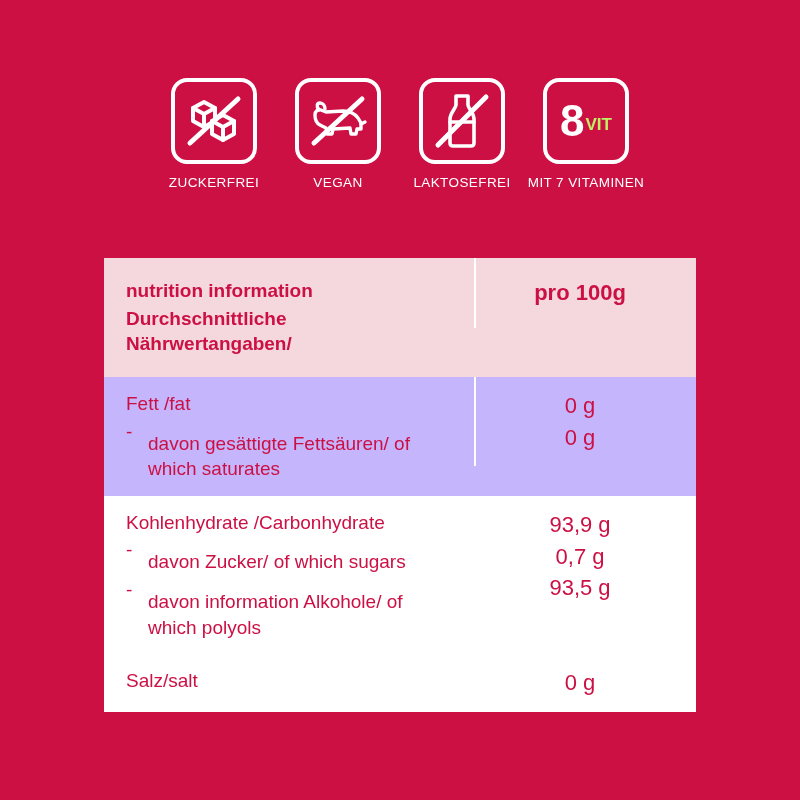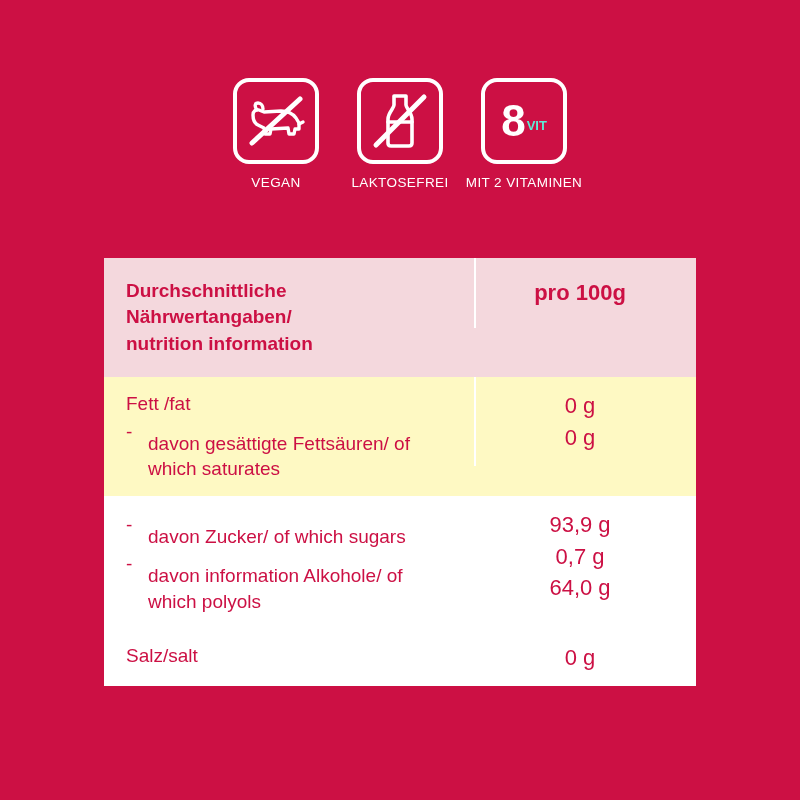--- a/index.html
+++ b/index.html
@@ -57,22 +57,22 @@
     white-space: nowrap;
   }
   .vit-num {
     color: #ffffff;
     font-size: 44px;
     font-weight: bold;
     line-height: 1;
     letter-spacing: -1px;
   }
   .vit-sup {
-    color: #5eead4;
-    font-size: 13px;
+    color: #bef264;
+    font-size: 17px;
     font-weight: bold;
     vertical-align: top;
     margin-left: 2px;
     position: relative;
     top: 4px;
   }
 
   
   .table {
     position: absolute;
@@ -80,21 +80,21 @@
     left: 104px;
     width: 592px;
     background: #ffffff;
     box-sizing: border-box;
   }
   .row {
     display: flex;
     align-items: flex-start;
     box-sizing: border-box;
   }
-  .row.shade { background: #fef9c3; }
+  .row.shade { background: #c4b5fd; }
   .row.white { background: #ffffff; }
   .row.header { background: #f4d8dd; }
   .cell-left {
     flex: 1 1 auto;
     padding: 14px 18px 14px 22px;
     color: #cc1044;
     font-size: 19px;
     line-height: 1.35;
     box-sizing: border-box;
   }
@@ -130,20 +130,36 @@
   .val-line { display: block; }
   .val-line + .val-line { margin-top: 2px; }
 </style>
 </head>
 <body>
 
 <div class="page">
 
   <div class="badges">
 
+    <div class="badge">
+      <div class="badge-box">
+        <svg width="66" height="66" viewBox="0 0 66 66" aria-hidden="true">
+          <g fill="none" stroke="#ffffff" stroke-width="4" stroke-linejoin="round" stroke-linecap="round">
+            <path d="M12 20 L23 14 L34 20 L34 33 L23 39 L12 33 Z"></path>
+            <path d="M12 20 L23 26 L34 20"></path>
+            <path d="M23 26 L23 39"></path>
+            <path d="M31 33 L42 27 L53 33 L53 46 L42 52 L31 46 Z"></path>
+            <path d="M31 33 L42 39 L53 33"></path>
+            <path d="M42 39 L42 52"></path>
+            <path d="M9 55 L57 11" stroke-width="5"></path>
+          </g>
+        </svg>
+      </div>
+      <div class="badge-label">ZUCKERFREI</div>
+    </div>
 
     <div class="badge">
       <div class="badge-box">
         <svg width="66" height="66" viewBox="0 0 66 66" aria-hidden="true">
           <g fill="none" stroke="#ffffff" stroke-width="3.4" stroke-linejoin="round" stroke-linecap="round">
             <path d="M10 27 C10 23 13 21 16 22 L21 24 L38 23 C44 23 50 26 53 30 L56 35 L56 41 L52 41 L51 46 L46 46 L45 40 L28 41 L27 46 L22 46 L21 40 L15 37 C11 35 10 31 10 27 Z"></path>
             <path d="M14 22 C11 18 12 15 15 15 C18 15 20 18 20 21"></path>
             <path d="M56 36 L60 34"></path>
           </g>
           <path d="M9 55 L57 11" fill="none" stroke="#ffffff" stroke-width="5" stroke-linecap="round"></path>
@@ -164,31 +180,31 @@
       </div>
       <div class="badge-label">LAKTOSEFREI</div>
     </div>
 
 
     <div class="badge">
       <div class="badge-box">
         <span class="vit-num">8</span>
           <span class="vit-sup">VIT</span>
       </div>
-      <div class="badge-label">MIT 2 VITAMINEN</div>
+      <div class="badge-label">MIT 7 VITAMINEN</div>
     </div>
 
   </div>
 
   <div class="table">
 
     <div class="row header">
       <div class="cell-left">
+        <span class="val-line">nutrition information</span>
         <span class="val-line">Durchschnittliche Nährwertangaben/</span>
-        <span class="val-line">nutrition information</span>
       </div>
       <div class="cell-right">pro 100g</div>
     </div>
 
 
     <div class="row shade">
       <div class="cell-left">
         <span>Fett /fat</span>
         <span class="sub">
           <span class="dash">-</span>
@@ -196,33 +212,34 @@
         </span>
       </div>
       <div class="cell-right">
         <span class="val-line">0 g</span>
         <span class="val-line">0 g</span>
       </div>
     </div>
 
     <div class="row white">
       <div class="cell-left">
+        <span>Kohlenhydrate /Carbonhydrate</span>
         <span class="sub">
           <span class="dash">-</span>
           <span class="sub-text">davon Zucker/ of which sugars</span>
         </span>
         <span class="sub">
           <span class="dash">-</span>
           <span class="sub-text">davon information Alkohole/ of which polyols</span>
         </span>
       </div>
       <div class="cell-right">
         <span class="val-line">93,9 g</span>
         <span class="val-line">0,7 g</span>
-        <span class="val-line">64,0 g</span>
+        <span class="val-line">93,5 g</span>
       </div>
     </div>
 
 
     <div class="row white">
       <div class="cell-left">
         <span>Salz/salt</span>
       </div>
       <div class="cell-right">
         <span class="val-line">0 g</span>

